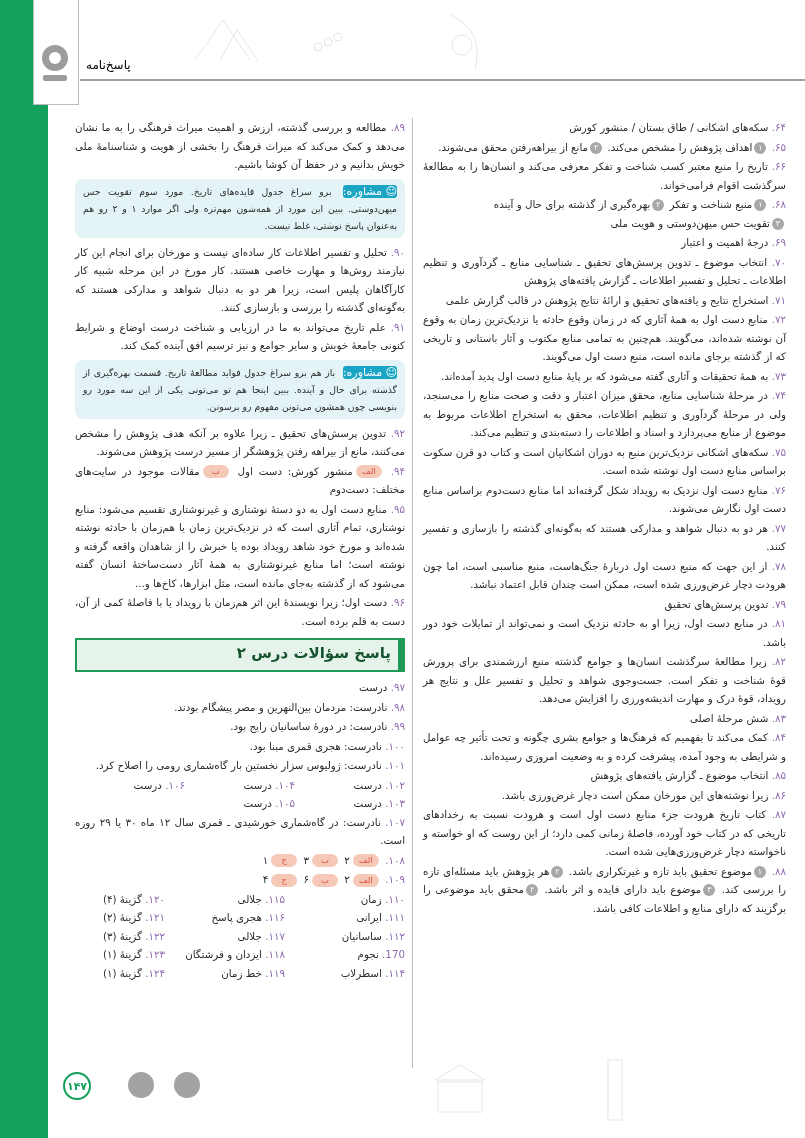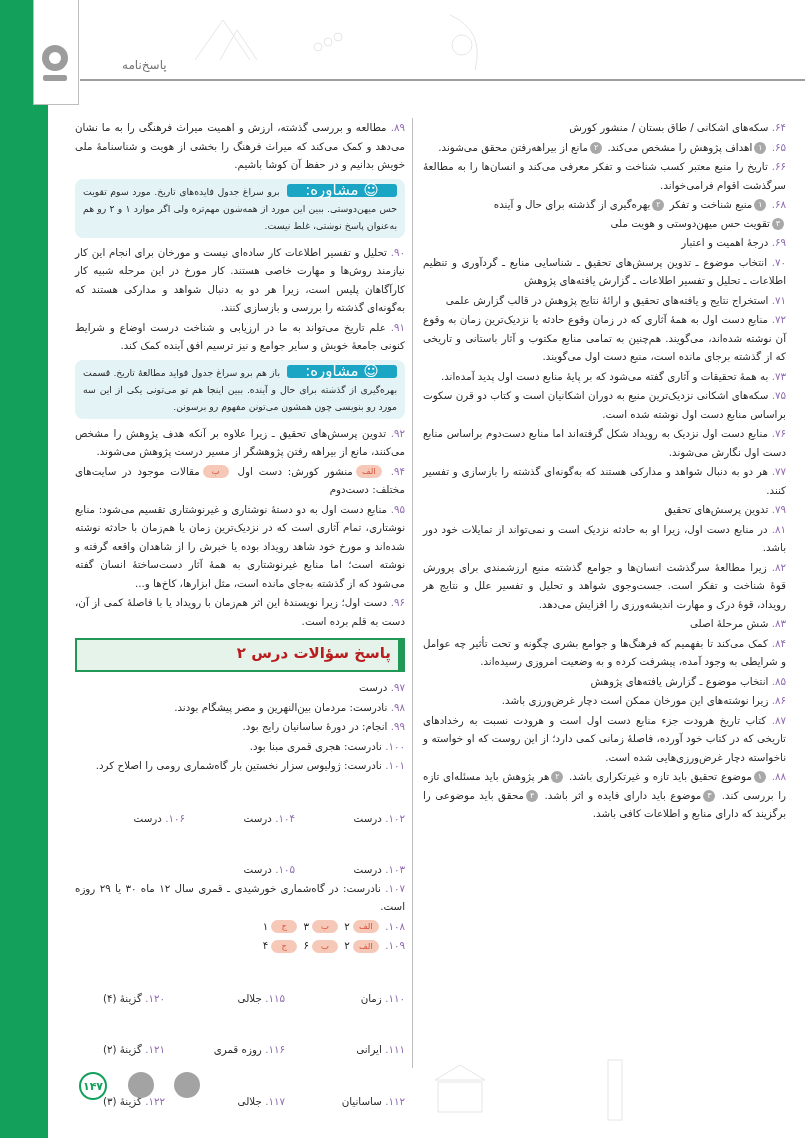--- a/index.html
+++ b/index.html
@@ -5,45 +5,45 @@
   html,body{margin:0;padding:0;}
   body{width:805px;height:1138px;position:relative;background:#ffffff;overflow:hidden;
        font-family:"DejaVu Sans",sans-serif;color:#2a2a2a;}
   .green-band{position:absolute;left:0;top:0;width:48px;height:1138px;background:#13a05a;}
   .tab-frame{position:absolute;left:33px;top:0;width:44px;height:104px;background:#fff;
        border:1px solid #bdbdbd;border-top:none;}
   .logo{position:absolute;left:40px;top:45px;width:30px;height:50px;}
   .logo .disc{width:26px;height:26px;border-radius:50%;background:#9c9c9c;margin:0 auto;position:relative;}
   .logo .disc:after{content:"";position:absolute;left:7px;top:7px;width:12px;height:12px;border-radius:50%;background:#fff;}
   .logo .word{height:6px;margin:4px 3px 0;background:#9c9c9c;border-radius:2px;}
-  .header-title{position:absolute;left:86px;top:58px;font-size:12px;color:#737373;margin-left:36px;}
+  .header-title{position:absolute;left:86px;top:58px;font-size:12px;color:#000000;}
   .header-rule{position:absolute;left:80px;right:0;top:79px;height:2px;background:#9e9e9e;}
   .deco{position:absolute;opacity:.25;}
   .col-divider{position:absolute;left:412px;top:118px;width:1px;height:950px;background:#bdbdbd;}
 
   .col{position:absolute;top:118px;direction:rtl;text-align:justify;font-size:10.3px;line-height:18.5px;}
   .col-right{left:423px;width:363px;}
   .col-left{left:75px;width:330px;}
   .item{margin:0 0 1px 0;}
   .num{color:#8f6bb0;}
   .circ{display:inline-block;width:12px;height:12px;border-radius:50%;background:#a8a8a8;color:#fff;
         font-size:8px;line-height:12px;text-align:center;vertical-align:middle;margin:0 2px;}
   .chip{display:inline-block;min-width:18px;padding:0 4px;height:13px;border-radius:7px;background:#f6c8b8;
         color:#d9533b;font-size:8.5px;line-height:13px;text-align:center;vertical-align:middle;margin:0 3px;}
   .hint{background:#e4f4f6;border-radius:8px;padding:4px 8px;margin:5px 0 5px 0;font-size:9.3px;line-height:17px;color:#2a2a2a;}
-  .hint-label{display:inline-block;background:#1aa5c4;color:#fff;border-radius:3px;padding:0 18px;font-size:15px;line-height:13px;margin-left:4px;}
+  .hint-label{display:inline-block;background:#1aa5c4;color:#fff;border-radius:3px;padding:0 0;font-size:11px;line-height:13px;margin-left:4px;}
   .section-head{background:#e6f3ea;border:2px solid #1f9955;height:30px;margin:8px 0 6px 0;position:relative;}
-  .section-head span{position:absolute;right:12px;top:4px;font-size:15px;font-weight:bold;color:#b91c1c;}
+  .section-head span{position:absolute;right:12px;top:4px;font-size:15px;font-weight:bold;color:#14532d;}
   .section-head:before{content:"";position:absolute;right:-2px;top:-2px;width:7px;height:34px;background:#1f9955;}
   .row{display:flex;direction:rtl;}
-  .row > div{flex:1;margin-top:33px;}
+  .row > div{flex:1;}
   .row3 > div:nth-child(1){flex:0 0 120px;}
   .row3 > div:nth-child(2){flex:0 0 120px;}
   .pg{position:absolute;top:1072px;width:26px;height:26px;border-radius:50%;}
-  .pg-num{left:79px;border:2px solid #13a05a;background:#fff;color:#13a05a;font-size:11px;line-height:26px;text-align:center;font-weight:bold;width:24px;height:24px;}
+  .pg-num{left:63px;border:2px solid #13a05a;background:#fff;color:#13a05a;font-size:11px;line-height:26px;text-align:center;font-weight:bold;width:24px;height:24px;}
   .pg-grey1{left:128px;background:#a3a3a3;}
   .pg-grey2{left:174px;background:#a3a3a3;}
 </style>
 </head>
 <body>
 
 <div class="green-band"></div>
 <div class="tab-frame"></div>
 <div class="logo">
   <div class="disc"></div>
@@ -76,23 +76,25 @@
   <div class="item"><span class="num">۶۶.</span> <span>تاریخ را منبع معتبر کسب شناخت و تفکر معرفی می‌کند و انسان‌ها را به مطالعهٔ سرگذشت اقوام فرامی‌خواند.</span></div>
   <div class="item"><span class="num">۶۸.</span>
     <span class="circ">۱</span><span>منبع شناخت و تفکر</span>
     <span class="circ">۲</span><span>بهره‌گیری از گذشته برای حال و آینده</span><br>
     <span class="circ">۳</span><span>تقویت حس میهن‌دوستی و هویت ملی</span></div>
   <div class="item"><span class="num">۶۹.</span> <span>درجهٔ اهمیت و اعتبار</span></div>
   <div class="item"><span class="num">۷۰.</span> <span>انتخاب موضوع ـ تدوین پرسش‌های تحقیق ـ شناسایی منابع ـ گردآوری و تنظیم اطلاعات ـ تحلیل و تفسیر اطلاعات ـ گزارش یافته‌های پژوهش</span></div>
   <div class="item"><span class="num">۷۱.</span> <span>استخراج نتایج و یافته‌های تحقیق و ارائهٔ نتایج پژوهش در قالب گزارش علمی</span></div>
   <div class="item"><span class="num">۷۲.</span> <span>منابع دست اول به همهٔ آثاری که در زمان وقوع حادثه یا نزدیک‌ترین زمان به وقوع آن نوشته شده‌اند، می‌گویند. هم‌چنین به تمامی منابع مکتوب و آثار باستانی و تاریخی که از گذشته برجای مانده است، منبع دست اول می‌گویند.</span></div>
   <div class="item"><span class="num">۷۳.</span> <span>به همهٔ تحقیقات و آثاری گفته می‌شود که بر پایهٔ منابع دست اول پدید آمده‌اند.</span></div>
+  <div class="item"><span class="num">۷۴.</span> <span>در مرحلهٔ شناسایی منابع، محقق میزان اعتبار و دقت و صحت منابع را می‌سنجد، ولی در مرحلهٔ گردآوری و تنظیم اطلاعات، محقق به استخراج اطلاعات مربوط به موضوع از منابع می‌پردازد و اسناد و اطلاعات را دسته‌بندی و تنظیم می‌کند.</span></div>
   <div class="item"><span class="num">۷۵.</span> <span>سکه‌های اشکانی نزدیک‌ترین منبع به دوران اشکانیان است و کتاب دو قرن سکوت براساس منابع دست اول نوشته شده است.</span></div>
   <div class="item"><span class="num">۷۶.</span> <span>منابع دست اول نزدیک به رویداد شکل گرفته‌اند اما منابع دست‌دوم براساس منابع دست اول نگارش می‌شوند.</span></div>
   <div class="item"><span class="num">۷۷.</span> <span>هر دو به دنبال شواهد و مدارکی هستند که به‌گونه‌ای گذشته را بازسازی و تفسیر کنند.</span></div>
+  <div class="item"><span class="num">۷۸.</span> <span>از این جهت که منبع دست اول دربارهٔ جنگ‌هاست، منبع مناسبی است، اما چون هرودت دچار غرض‌ورزی شده است، ممکن است چندان قابل اعتماد نباشد.</span></div>
   <div class="item"><span class="num">۷۹.</span> <span>تدوین پرسش‌های تحقیق</span></div>
   <div class="item"><span class="num">۸۱.</span> <span>در منابع دست اول، زیرا او به حادثه نزدیک است و نمی‌تواند از تمایلات خود دور باشد.</span></div>
   <div class="item"><span class="num">۸۲.</span> <span>زیرا مطالعهٔ سرگذشت انسان‌ها و جوامع گذشته منبع ارزشمندی برای پرورش قوهٔ شناخت و تفکر است. جست‌وجوی شواهد و تحلیل و تفسیر علل و نتایج هر رویداد، قوهٔ درک و مهارت اندیشه‌ورزی را افزایش می‌دهد.</span></div>
   <div class="item"><span class="num">۸۳.</span> <span>شش مرحلهٔ اصلی</span></div>
   <div class="item"><span class="num">۸۴.</span> <span>کمک می‌کند تا بفهمیم که فرهنگ‌ها و جوامع بشری چگونه و تحت تأثیر چه عوامل و شرایطی به وجود آمده، پیشرفت کرده و به وضعیت امروزی رسیده‌اند.</span></div>
   <div class="item"><span class="num">۸۵.</span> <span>انتخاب موضوع ـ گزارش یافته‌های پژوهش</span></div>
   <div class="item"><span class="num">۸۶.</span> <span>زیرا نوشته‌های این مورخان ممکن است دچار غرض‌ورزی باشد.</span></div>
   <div class="item"><span class="num">۸۷.</span> <span>کتاب تاریخ هرودت جزء منابع دست اول است و هرودت نسبت به رخدادهای تاریخی که در کتاب خود آورده، فاصلهٔ زمانی کمی دارد؛ از این روست که او خواسته و ناخواسته دچار غرض‌ورزی‌هایی شده است.</span></div>
   <div class="item"><span class="num">۸۸.</span>
     <span class="circ">۱</span><span>موضوع تحقیق باید تازه و غیرتکراری باشد.</span>
@@ -119,21 +121,21 @@
     <span class="chip">ب</span><span>مقالات موجود در سایت‌های مختلف: دست‌دوم</span></div>
   <div class="item"><span class="num">۹۵.</span> <span>منابع دست اول به دو دستهٔ نوشتاری و غیرنوشتاری تقسیم می‌شود: منابع نوشتاری، تمام آثاری است که در نزدیک‌ترین زمان یا هم‌زمان با حادثه نوشته شده‌اند و مورخ خود شاهد رویداد بوده یا خبرش را از شاهدان واقعه گرفته و نوشته است؛ اما منابع غیرنوشتاری به همهٔ آثار دست‌ساختهٔ انسان گفته می‌شود که از گذشته به‌جای مانده است، مثل ابزارها، کاخ‌ها و...</span></div>
   <div class="item"><span class="num">۹۶.</span> <span>دست اول؛ زیرا نویسندهٔ این اثر هم‌زمان با رویداد یا با فاصلهٔ کمی از آن، دست به قلم برده است.</span></div>
 
   <div class="section-head">
       <span>پاسخ سؤالات درس ۲</span>
     </div>
 
   <div class="item"><span class="num">۹۷.</span> <span>درست</span></div>
   <div class="item"><span class="num">۹۸.</span> <span>نادرست: مردمان بین‌النهرین و مصر پیشگام بودند.</span></div>
-  <div class="item"><span class="num">۹۹.</span> <span>انجام: در دورهٔ ساسانیان رایج بود.</span></div>
+  <div class="item"><span class="num">۹۹.</span> <span>نادرست: در دورهٔ ساسانیان رایج بود.</span></div>
   <div class="item"><span class="num">۱۰۰.</span> <span>نادرست: هجری قمری مبنا بود.</span></div>
   <div class="item"><span class="num">۱۰۱.</span> <span>نادرست: ژولیوس سزار نخستین بار گاه‌شماری رومی را اصلاح کرد.</span></div>
 
   <div class="row">
     <div><span class="num">۱۰۲.</span> <span>درست</span></div>
     <div><span class="num">۱۰۴.</span> <span>درست</span></div>
     <div><span class="num">۱۰۶.</span> <span>درست</span></div>
   </div>
   <div class="row">
     <div><span class="num">۱۰۳.</span> <span>درست</span></div>
@@ -150,21 +152,21 @@
     <span class="chip">ب</span><span>۶</span>
     <span class="chip">ج</span><span>۴</span></div>
 
   <div class="row row3">
     <div><span class="num">۱۱۰.</span> <span>زمان</span></div>
     <div><span class="num">۱۱۵.</span> <span>جلالی</span></div>
     <div><span class="num">۱۲۰.</span> <span>گزینهٔ (۴)</span></div>
   </div>
   <div class="row row3">
     <div><span class="num">۱۱۱.</span> <span>ایرانی</span></div>
-    <div><span class="num">۱۱۶.</span> <span>روزه قمری</span></div>
+    <div><span class="num">۱۱۶.</span> <span>هجری پاسخ</span></div>
     <div><span class="num">۱۲۱.</span> <span>گزینهٔ (۲)</span></div>
   </div>
   <div class="row row3">
     <div><span class="num">۱۱۲.</span> <span>ساسانیان</span></div>
     <div><span class="num">۱۱۷.</span> <span>جلالی</span></div>
     <div><span class="num">۱۲۲.</span> <span>گزینهٔ (۳)</span></div>
   </div>
   <div class="row row3">
     <div><span class="num">170.</span> <span>نجوم</span></div>
     <div><span class="num">۱۱۸.</span> <span>ایزدان و فرشتگان</span></div>

